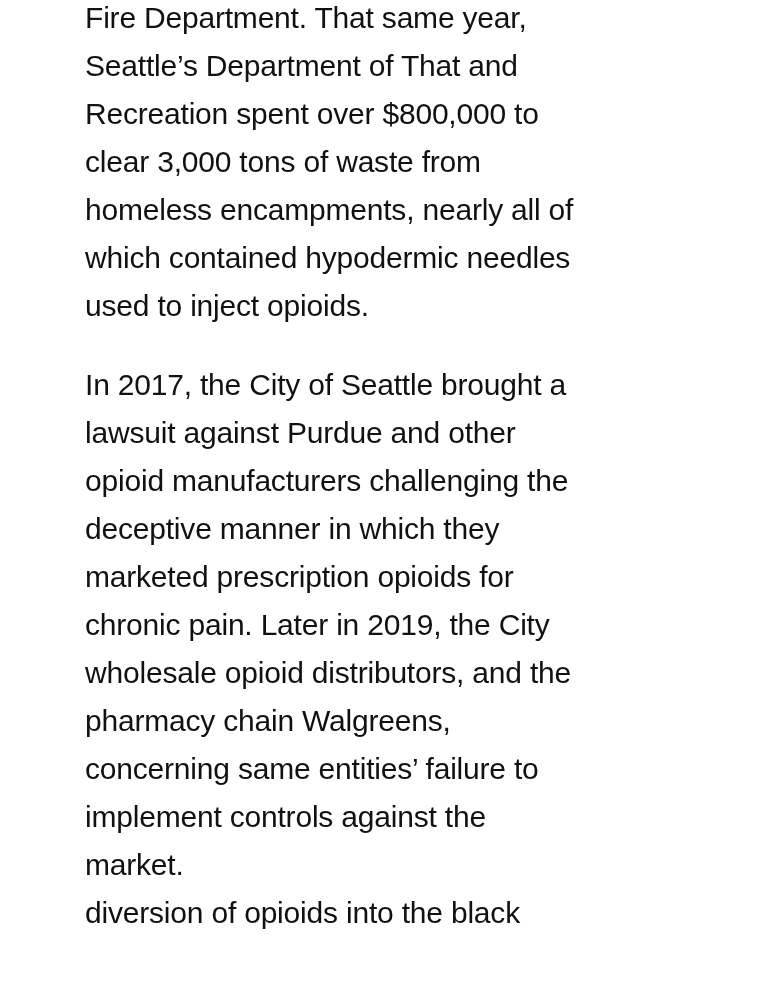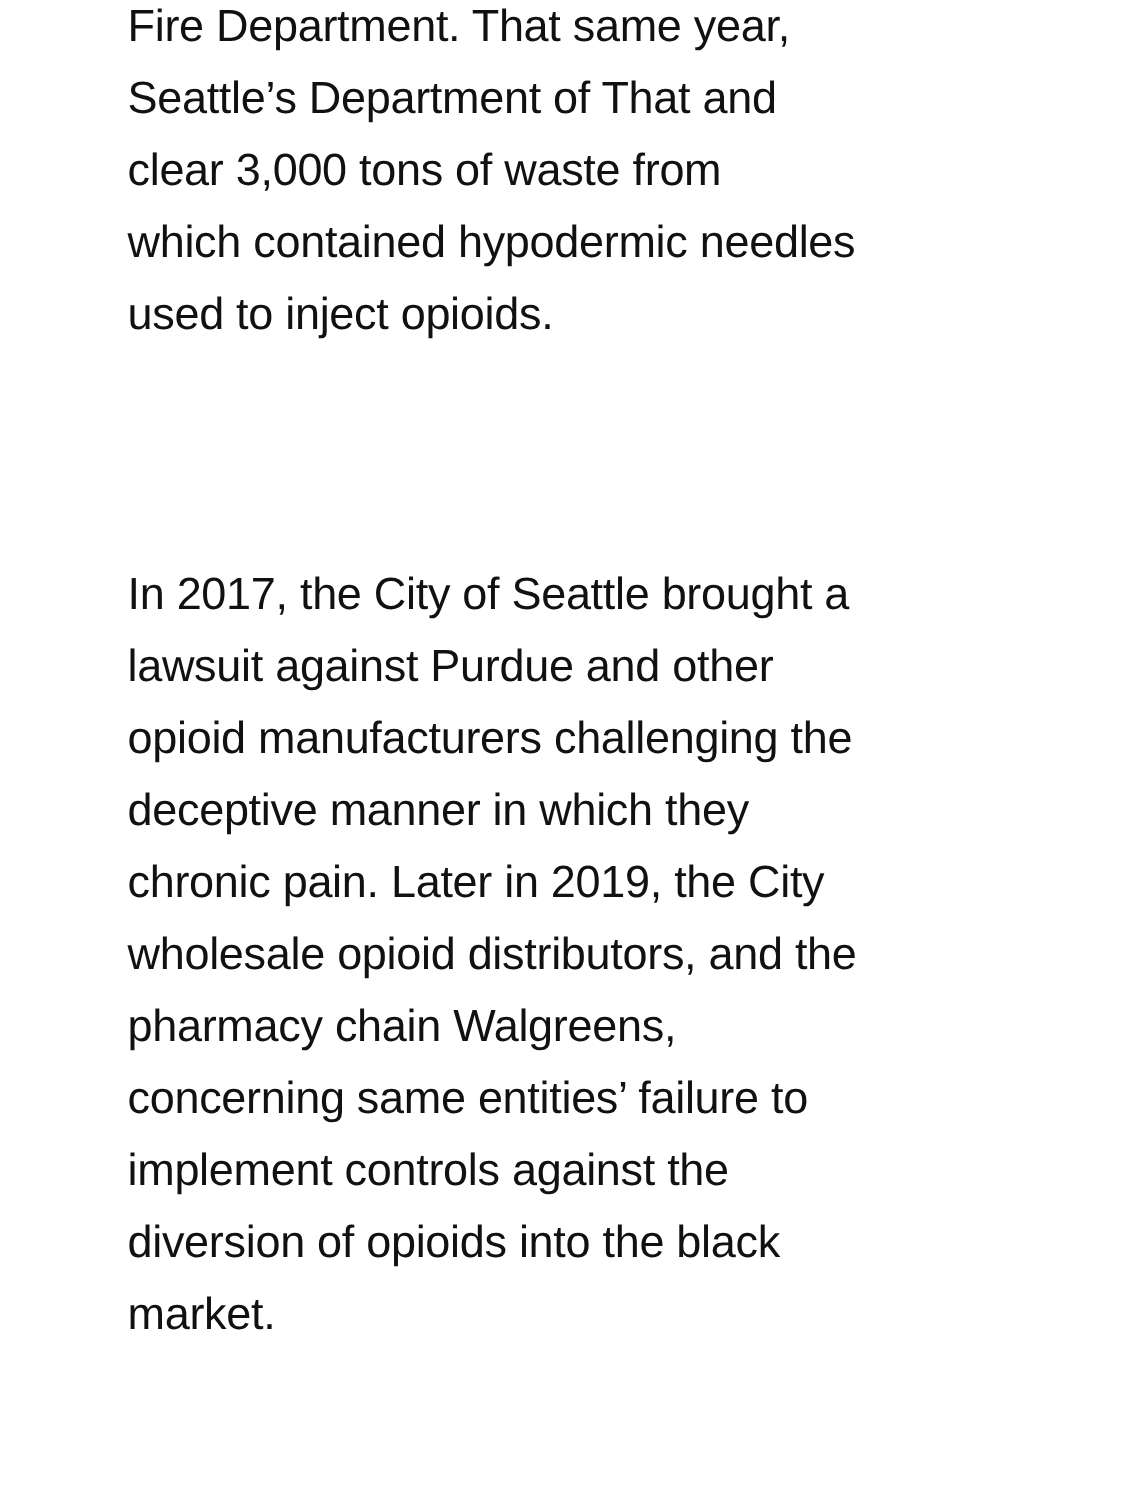--- a/index.html
+++ b/index.html
@@ -28,40 +28,43 @@
       left: 0;
       width: 640px;
     }
     .line {
       display: block;
       height: 48px;
       line-height: 48px;
       white-space: nowrap;
     }
     #p1 { top: -6px; }
-    #p2 { top: 373px; }
+    #p2 { top: 361px; }
   </style>
 </head>
 <body>
 
 <div class="doc">
   <div class="para" id="p1">
     <span class="line">Fire Department. That same year,</span>
     <span class="line">Seattle’s Department of That and</span>
+    <span class="line">Recreation spent over $800,000 to</span>
     <span class="line">clear 3,000 tons of waste from</span>
+    <span class="line">homeless encampments, nearly all of</span>
     <span class="line">which contained hypodermic needles</span>
     <span class="line">used to inject opioids.</span>
   </div>
 
   <div class="para" id="p2">
     <span class="line">In 2017, the City of Seattle brought a</span>
     <span class="line">lawsuit against Purdue and other</span>
     <span class="line">opioid manufacturers challenging the</span>
     <span class="line">deceptive manner in which they</span>
+    <span class="line">marketed prescription opioids for</span>
     <span class="line">chronic pain. Later in 2019, the City</span>
     <span class="line">wholesale opioid distributors, and the</span>
     <span class="line">pharmacy chain Walgreens,</span>
     <span class="line">concerning same entities’ failure to</span>
     <span class="line">implement controls against the</span>
+    <span class="line">market.</span>
     <span class="line">diversion of opioids into the black</span>
-    <span class="line">market.</span>
   </div>
 </div>
 
 </body></html>

